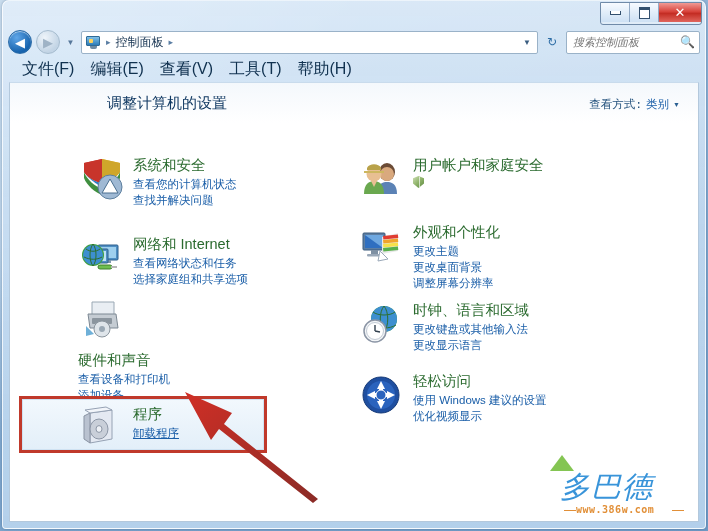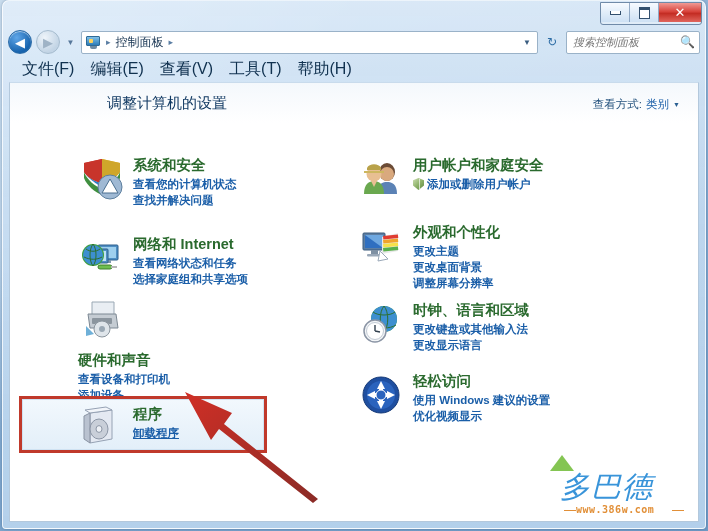--- a/index.html
+++ b/index.html
@@ -127,29 +127,29 @@
     background:linear-gradient(180deg,#f4f8fc 0%,#ffffff 100%);
   }
   .pagetitle{
     position:absolute;left:65px;top:11px;
     font-size:15px;color:#123a63;margin-left:32px;
   }
   .viewby{
     position:absolute;right:18px;top:14px;
     font-size:11.5px;color:#1d4872;display:flex;align-items:center;gap:4px;
   }
-  .viewby .lbl{color:#24527d;}
+  .viewby .lbl{color:#24527d;font-family:Liberation Mono, monospace;}
   .viewby .val{color:#1a5ea8;text-align:right;}
   .viewby .car{font-size:7px;color:#2a5f92;}
   
   .grid{
     position:absolute;left:0;top:40px;right:0;bottom:0;
   }
   .cat{
-    position:absolute;display:flex;gap:9px;width:252px;font-weight:bold;
+    position:absolute;display:flex;gap:9px;width:252px;
   }
   .cat .ico{width:46px;height:46px;flex:0 0 auto;position:relative;}
   .cat .txt{padding-top:1px;}
   .cat .title{
     font-size:14.5px;color:#2a6a2e;margin-bottom:2px;line-height:17px;
     white-space:nowrap;
   }
   .link{
     font-size:11.5px;color:#1a5ea8;line-height:16px;white-space:nowrap;
     display:flex;align-items:center;gap:3px;
@@ -377,21 +377,20 @@
             <path d="M9 12 C11 7 21 7 23 12 L23 14 L9 14 Z" fill="#b9a24a"></path>
             <path d="M6 15 L26 15 L26 17 L6 17 Z" fill="#cdb75f"></path>
             <path d="M6 38 C6 28 11 25 16 25 C21 25 26 28 26 38 Z" fill="#6aa84f"></path>
             <path d="M13 25 L16 31 L19 25 Z" fill="#e8bf92"></path>
           </svg>
         </div>
         <div class="txt">
           <div class="title">用户帐户和家庭安全</div>
           <div class="link">
               <span class="shield"></span>
-              <span>添加或删除用户帐户</span>
             </div>
         </div>
       </div>
 
       <div class="cat" style="left:348px;top:100px;">
         <div class="ico">
           <svg width="46" height="46" viewBox="0 0 46 46">
             <rect x="5" y="10" width="22" height="17" rx="1" fill="#5d7fa3" stroke="#3b5b7c" stroke-width="1"></rect>
             <rect x="7" y="12" width="18" height="13" fill="#2f6fc0"></rect>
             <path d="M7 12 L25 12 L25 25 Z" fill="#6fa8e0"></path>

